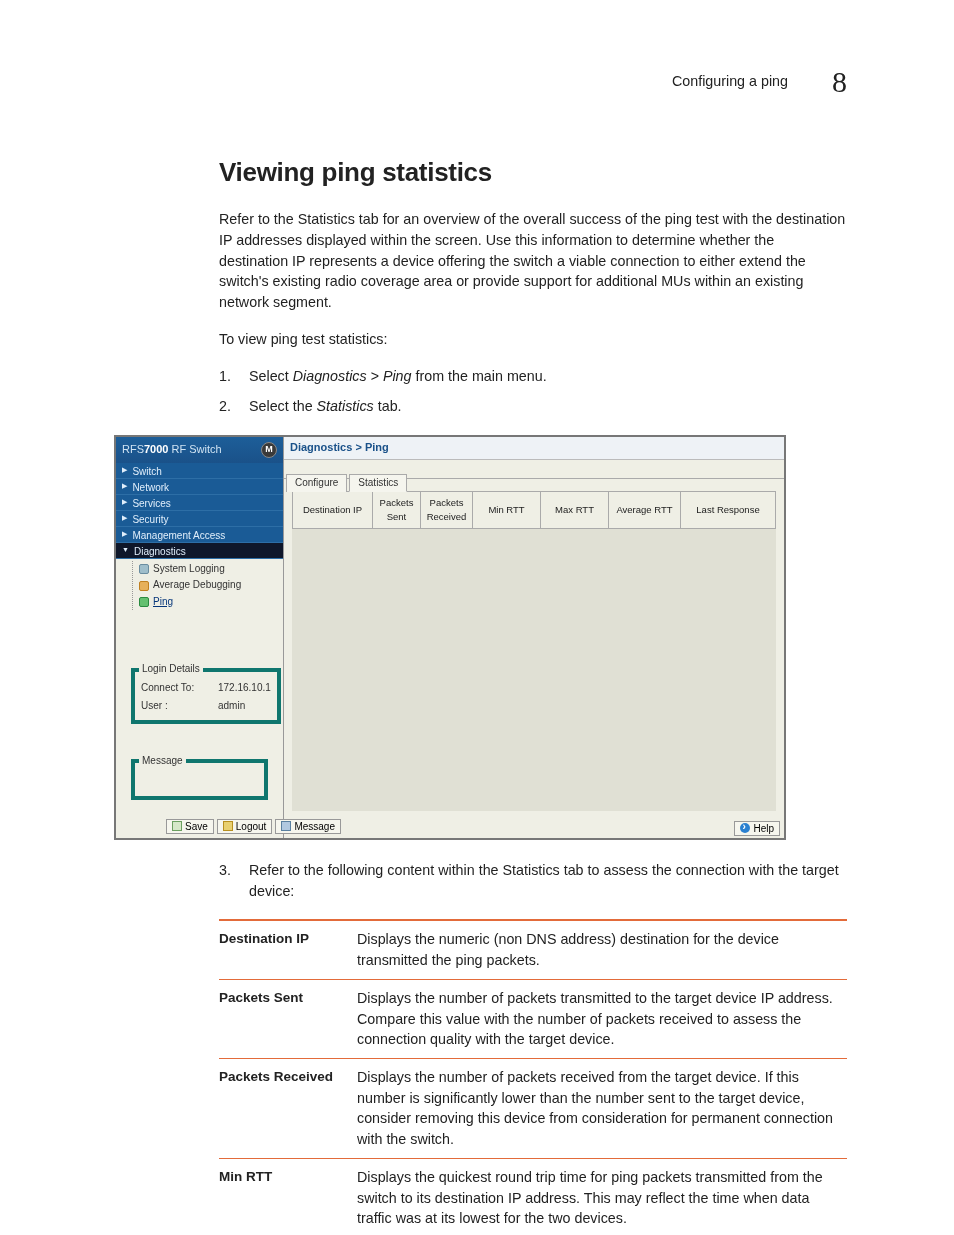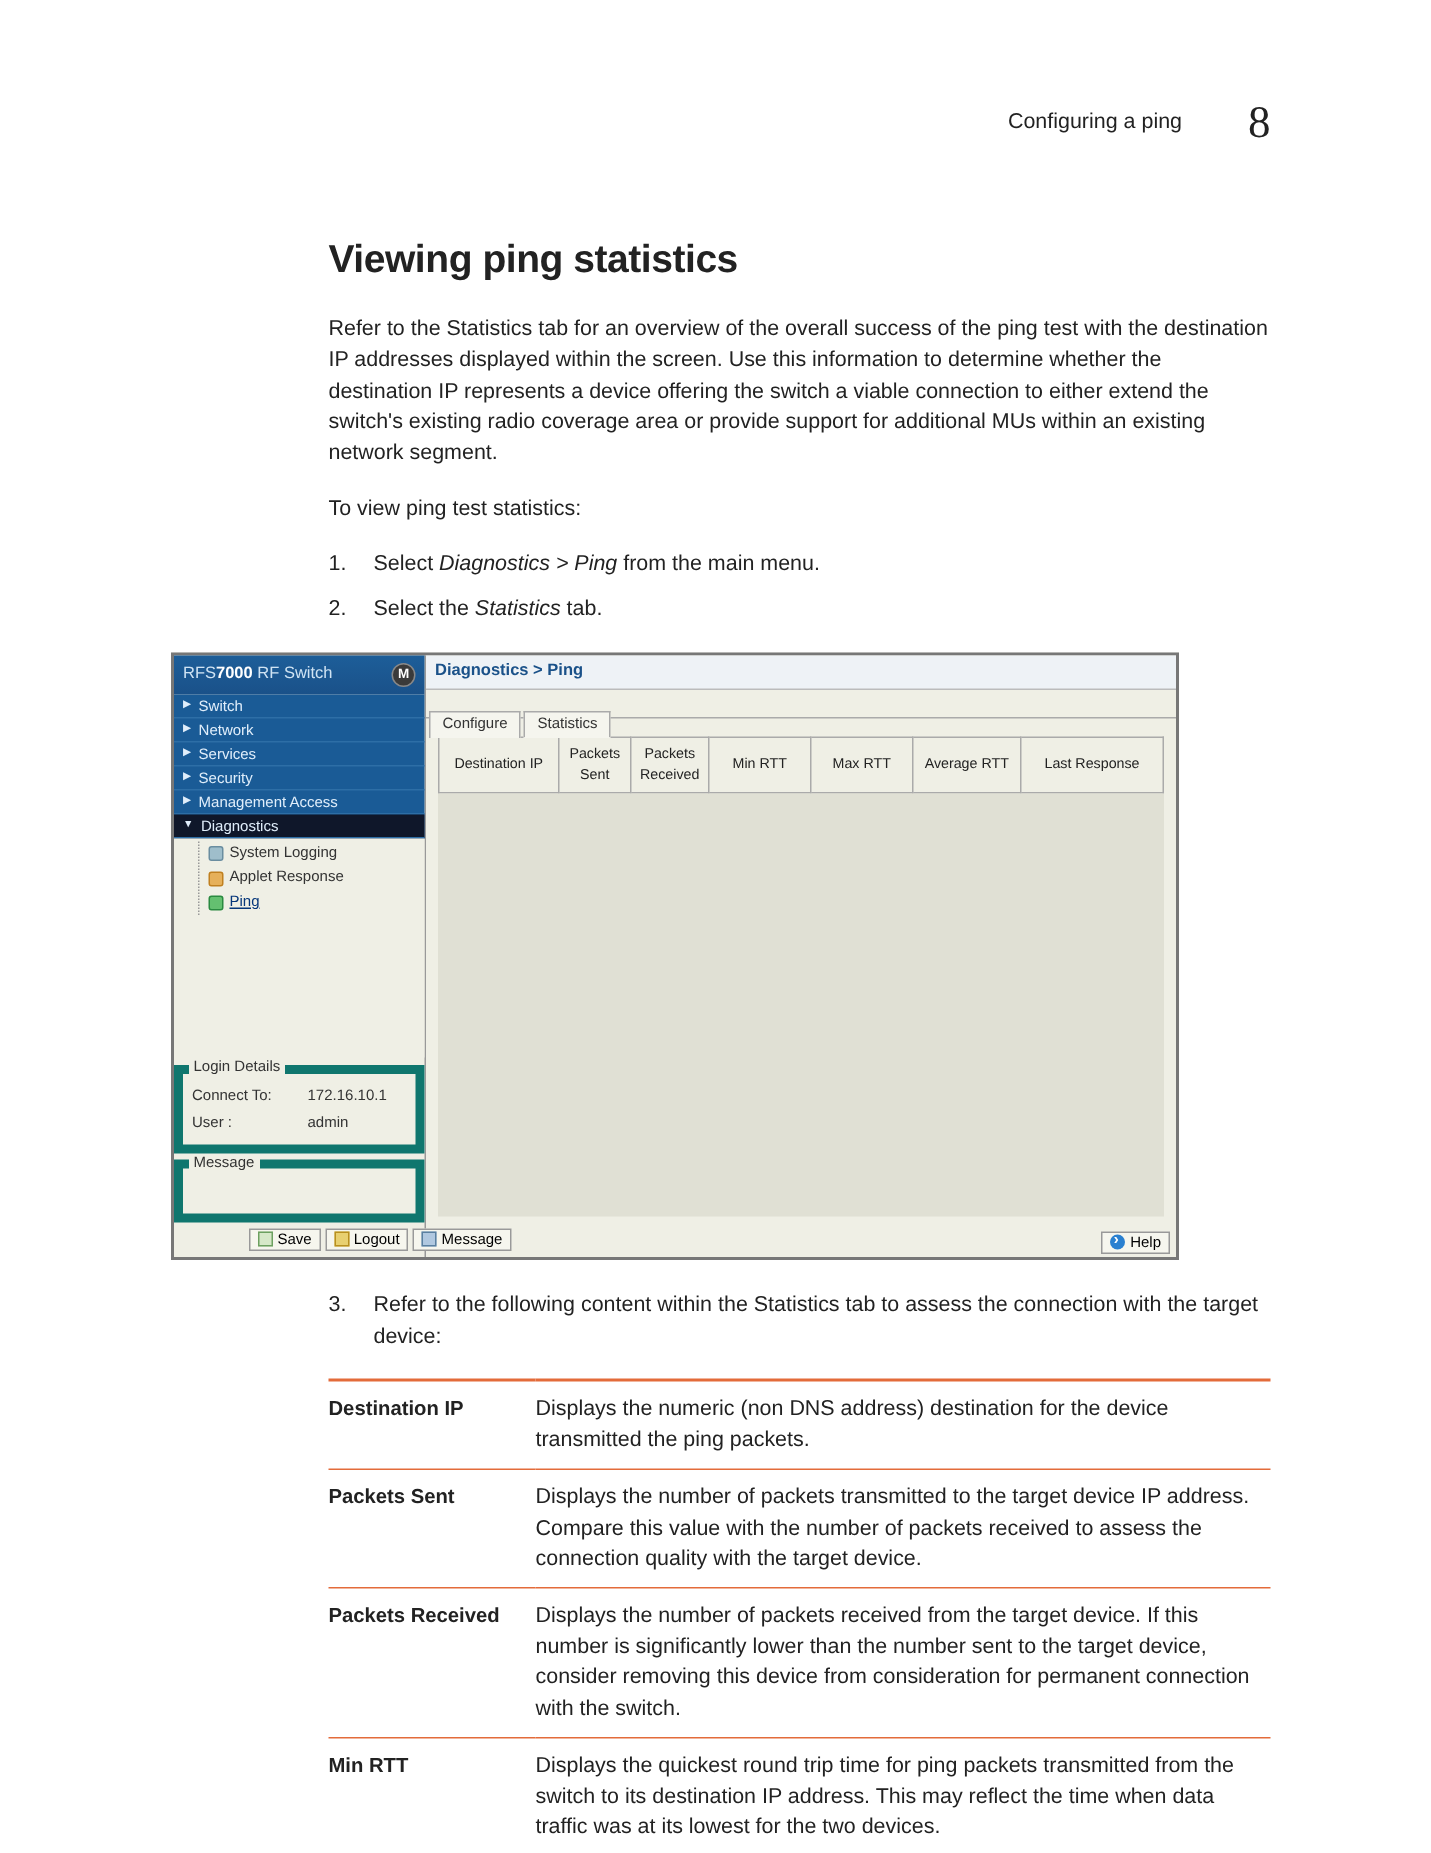--- a/index.html
+++ b/index.html
@@ -79,21 +79,21 @@
     font-size:10px; padding:1px 0; cursor:pointer;
   }
   .subnav .sitem .dot { width:10px; height:10px; display:inline-block;
     background:#9fbecb; border:1px solid #6a8da0; border-radius:2px;}
   .subnav .sitem.applet .dot{ background:#e6b05a; border-color:#c08020;}
   .subnav .sitem.ping .dot{ background:#64c070; border-color:#2a8a40;}
   .subnav .sitem.ping .t{ color:#06367a; text-decoration:underline;}
   .tree-lines{ border-left:1px dotted #999; margin-left:2px; padding-left:6px;}
   .spacer{ flex:1; background:#efefe5;}
   .panel{
-    border:6px solid #0f766e; margin:0; padding:2px 4px 4px;
+    border:4px solid #0f766e; margin:15px; padding:2px 4px 4px;
     background:#efefe5;
   }
   .panel legend{ font-size:10px; padding:0 3px; }
   .login-row{ display:flex; gap:19px; padding:2px 2px; font-size:10px;}
   .login-row .k{ width:58px;}
   .btnbar{
     display:flex; gap:3px; padding:4px;margin-left:46px;
   }
   .btn{
     border:1px solid #999; background:#f6f6ee;
@@ -203,21 +203,21 @@
             </div>
         </div>
         <div class="subnav">
           <div class="tree-lines">
             <div class="sitem">
                 <span class="dot"></span>
                 <span class="t">System Logging</span>
               </div>
             <div class="sitem applet">
                 <span class="dot"></span>
-                <span class="t">Applet Response</span>
+                <span class="t">Average Debugging</span>
               </div>
             <div class="sitem ping">
                 <span class="dot"></span>
                 <span class="t">Ping</span>
               </div>
           </div>
         </div>
         <div class="spacer"></div>
         <fieldset class="panel">
           <legend>Login Details</legend>

